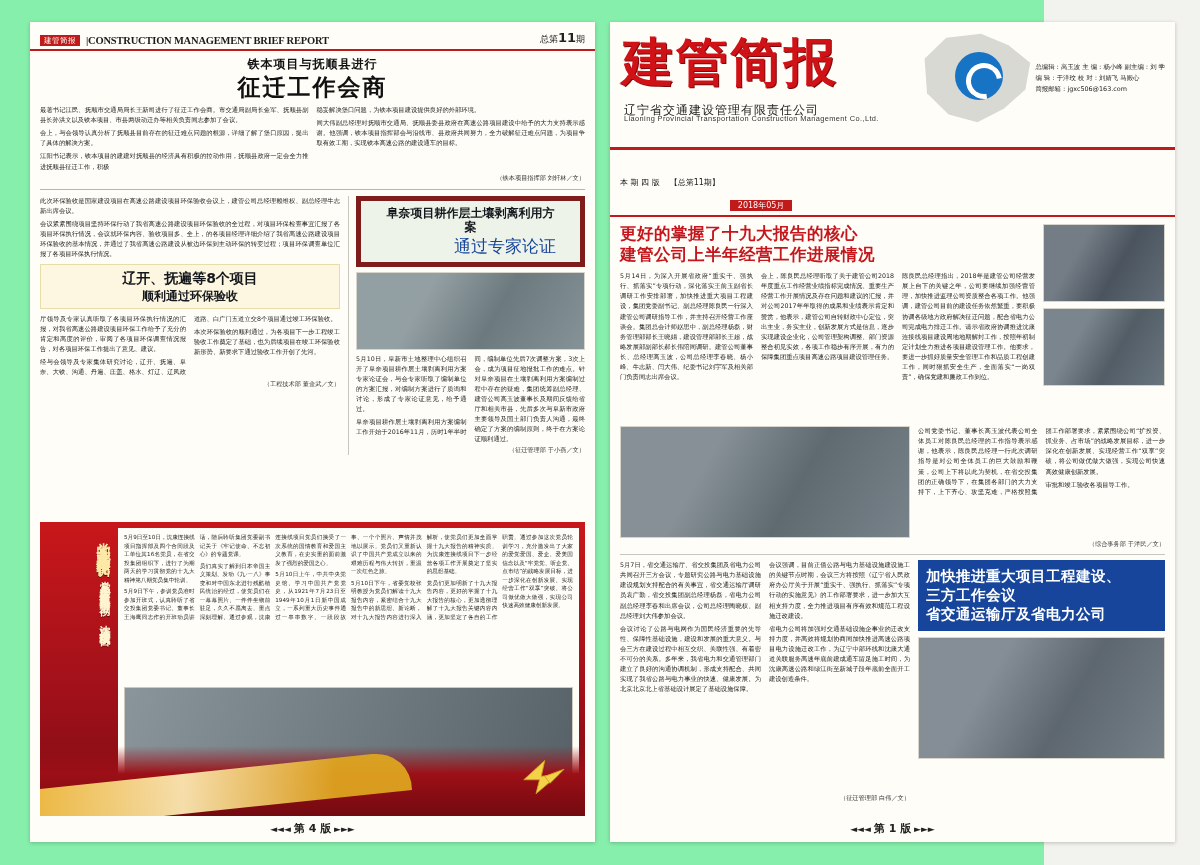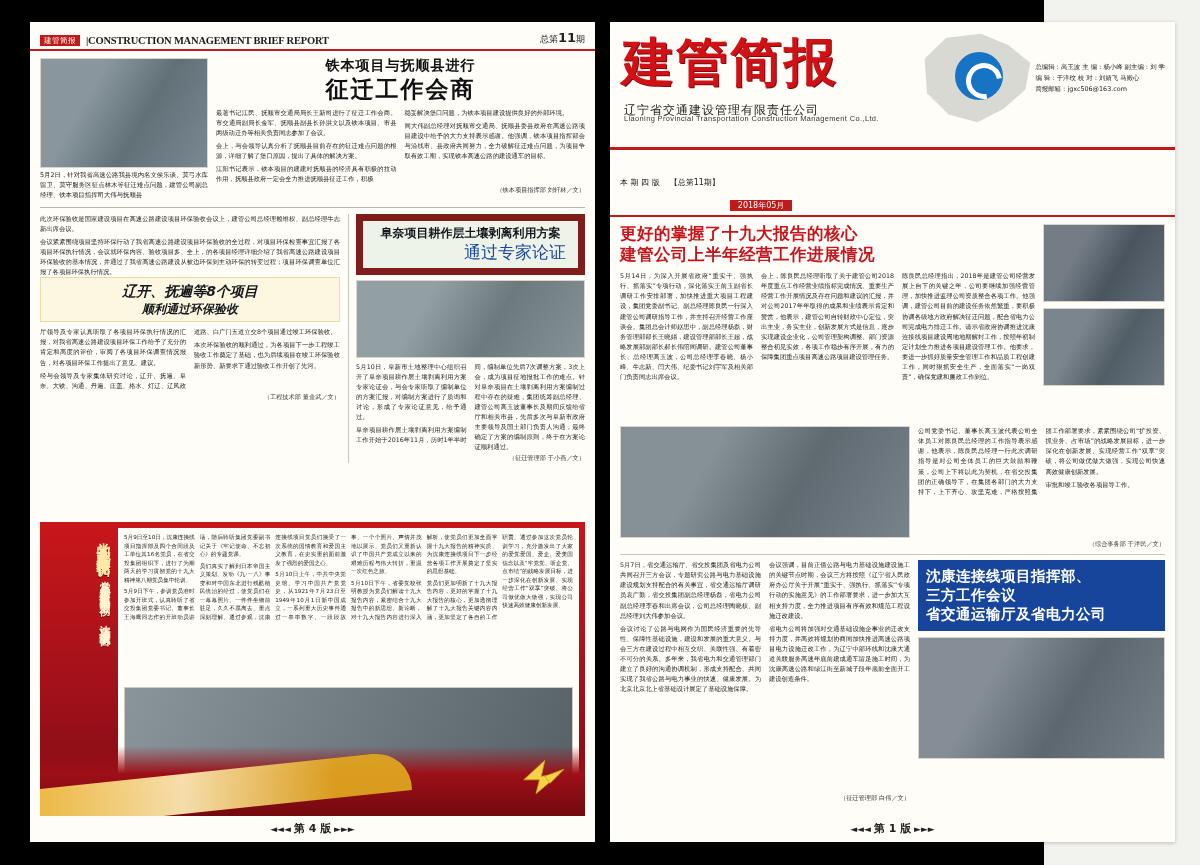--- a/index.html
+++ b/index.html
@@ -6,21 +6,21 @@
   html, body { margin:0; padding:0; }
   body {
     width:1200px; height:865px;
     background:#f2f2ee;
     font-family:"DejaVu Sans", sans-serif;
     overflow:hidden;
   }
   .page {
     position:relative;
     width:1044px; height:865px;
-    background:#000000;
+    background:#86efac;
   }
   
   .sheet {
     position:absolute;
     top:22px;
     height:820px;
     background:#fffdf8;
     box-shadow:0 1px 4px rgba(0,0,0,.22);
     overflow:hidden;
   }
@@ -60,30 +60,30 @@
     background:
       linear-gradient(120deg, rgba(255,255,255,.18) 0 30%, rgba(0,0,0,.12) 60%, rgba(255,255,255,.08) 100%);
   }
   .cap { font-size:6.4px; line-height:1.55; color:#222; text-align:justify; margin-top:3px; }
 
   .headline-main {
     font-family:"DejaVu Sans", sans-serif;
     font-weight:bold; color:#111; text-align:center;
     line-height:1.15;
   }
-  .h1a { font-size:14px; letter-spacing:1px;font-family:Liberation Mono, monospace; }
+  .h1a { font-size:12px; letter-spacing:1px; }
   .h1b { font-size:23px; letter-spacing:2px; margin-top:2px; }
 
   .body-cols { column-gap:8px; font-size:6.3px; line-height:1.6; color:#1c1c1c; text-align:justify; }
   .body-cols p { margin:0 0 3px 0; }
   .byline { text-align:right; font-size:6.2px; color:#333; margin-top:2px; }
 
   .rule { border-top:1px solid #b9b6ae; margin:6px 0; }
 
-  .box-tinted { background:#eef3ea; border:7px solid #7f1d1d; padding:5px 12px; }
+  .box-tinted { background:#eef3ea; border:5px solid #7f1d1d; padding:5px 24px; }
   .box-yellow { background:#fdf6e0; border:1px solid #e8dca8; padding:5px 6px; }
 
   .h2-blue { color:#17459b; font-weight:normal; text-align:right; line-height:1.2; }
   .h2-dark { color:#14181c; font-weight:bold; text-align:center; line-height:1.2; }
 
   
   .feature {
     position:absolute; left:10px; right:10px; bottom:26px; top:500px;
     background:linear-gradient(180deg,#c8171a 0%,#a3111a 55%,#7d0c14 100%);
     overflow:hidden;
@@ -171,24 +171,20 @@
       <span class="mh-red">建管简报</span>
       <span class="mh-en">|CONSTRUCTION MANAGEMENT BRIEF REPORT</span>
       <span class="mh-issue">
         <span>总第</span><b>11</b><span>期</span>
       </span>
     </div>
 
     <div class="lcol">
 
       <div class="row">
-        <div style="width:168px;">
-          <div class="photo" style="height:110px;background:#6f7f88;"></div>
-          <div class="cap">5月2日，针对我省高速公路我县境内名文侯乐谈、莫弓水库留卫、莫守服务区征点林木等征迁难点问题，建管公司副总经理、铁本项目指挥司大伟与抚顺县</div>
-        </div>
         <div style="flex:1;">
           <div class="headline-main h1a">铁本项目与抚顺县进行</div>
           <div class="headline-main h1b">征迁工作会商</div>
           <div class="body-cols" style="column-count:2; margin-top:5px;">
             <p>最著书记江民、抚顺市交通局局长王新司进行了征迁工作会商。市交通局副局长金军、抚顺县副县长孙洪文以及铁本项目、市县两级动迁办等相关负责同志参加了会议。</p>
             <p>会上，与会领导认真分析了抚顺县目前存在的征迁难点问题的根源，详细了解了堡口原因，提出了具体的解决方案。</p>
             <p>江阳书记表示，铁本项目的建建对抚顺县的经济具有积极的拉动作用，抚顺县政府一定会全力推进抚顺县征迁工作，积极</p>
             <p>稳妥解决堡口问题，为铁本项目建设提供良好的外部环境。</p>
             <p>同大伟副总经理对抚顺市交通局、抚顺县委县政府在高速公路项目建设中给予的大力支持表示感谢。他强调，铁本项目指挥部会与沿线市、县政府共同努力，全力破解征迁难点问题，为项目争取有效工期，实现铁本高速公路的建设通车的目标。</p>
           </div>
@@ -196,21 +192,21 @@
         </div>
       </div>
 
       <div class="rule"></div>
 
       <div class="row">
         <div style="width:300px;">
           <div style="font-size:6.3px;line-height:1.6;text-align:justify;color:#1c1c1c;">此次环保验收是国家建设项目在高速公路建设项目环保验收会议上，建管公司总经理赖维权、副总经理牛志新出席会议。</div>
           <div style="font-size:6.3px;line-height:1.6;text-align:justify;color:#1c1c1c;margin-top:3px;">会议紧紧围绕项目坚持环保行动了我省高速公路建设项目环保验收的全过程，对项目环保检查事宜汇报了各项目环保执行情况，会议就环保内容、验收项目多、全上，的各项目经理详细介绍了我省高速公路建设项目环保验收的基本情况，并通过了我省高速公路建设从被边环保到主动环保的转变过程；项目环保调查单位汇报了各项目环保执行情况。</div>
 
-          <div class="box-yellow" style="font-style:italic;">
+          <div class="box-yellow" style="margin-top:5px;">
             <div class="h2-dark" style="font-size:14px;">辽开、抚遍等8个项目</div>
             <div class="h2-dark" style="font-size:12px;margin-top:2px;">顺利通过环保验收</div>
           </div>
 
           <div class="body-cols" style="column-count:2;margin-top:5px;">
             <p>厅领导及专家认真听取了各项目环保执行情况的汇报，对我省高速公路建设项目环保工作给予了充分的肯定和高度的评价，审阅了各项目环保调查情况报告，对各项目环保工作提出了意见、建议。</p>
             <p>经与会领导及专家集体研究讨论，辽开、抚遍、阜奈、大铁、沟通、丹遍、庄盖、格水、灯辽、辽凤政道路、白广门五道立交8个项目通过竣工环保验收。</p>
             <p>本次环保验收的顺利通过，为各项目下一步工程竣工验收工作奠定了基础，也为后续项目在竣工环保验收新形势、新要求下通过验收工作开创了先河。</p>
           </div>
           <div class="byline">（工程技术部 董金武／文）</div>
@@ -327,21 +323,21 @@
             <p>会议讨论了公路与电网作为国民经济重要的先导性、保障性基础设施，建设和发展的重大意义。与会三方在建设过程中相互交织、关联性强、有着密不可分的关系。多年来，我省电力和交通管理部门建立了良好的沟通协调机制，形成支持配合、共同实现了我省公路与电力事业的快速、健康发展。为北京北京北上省基础设计展定了基础设施保障。</p>
             <p>会议强调，目前正值公路与电力基础设施建设施工的关键节点时期，会议三方将按照《辽宁省人民政府办公厅关于开展“重实干、强执行、抓落实”专项行动的实施意见》的工作部署要求，进一步加大互相支持力度，全力推进项目有序有效和规范工程设施迁改建设。</p>
             <p>省电力公司将加强对交通基础设施企事业的迁改支持力度，并高效将规划协商同加快推进高速公路项目电力设施迁改工作，为辽宁中部环线和沈康大通道关联服务高速年底前建成通车留足施工时间，为沈康高速公路和绿江街至新城子段年底前全面开工建设创造条件。</p>
             <p></p>
           </div>
           <div class="byline">（征迁管理部 白伟／文）</div>
         </div>
 
         <div style="flex:1;">
           <div class="blue-box">
-            <div>沈康连接线项目指挥部、</div>
+            <div>加快推进重大项目工程建设、</div>
             <div>三方工作会议</div>
             <div>省交通运输厅及省电力公司</div>
           </div>
           <div class="photo" style="height:122px;margin-top:6px;background:#6a757e;"></div>
         </div>
       </div>
     </div>
 
     <div class="pagefoot">
       <span>◄◄◄ </span><b>第 1 版</b><span> ►►►</span>

